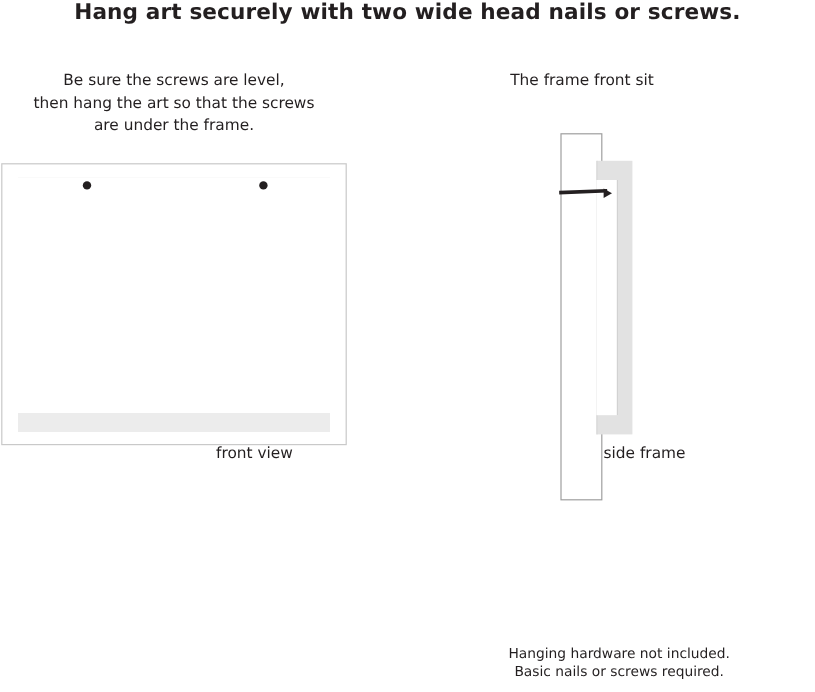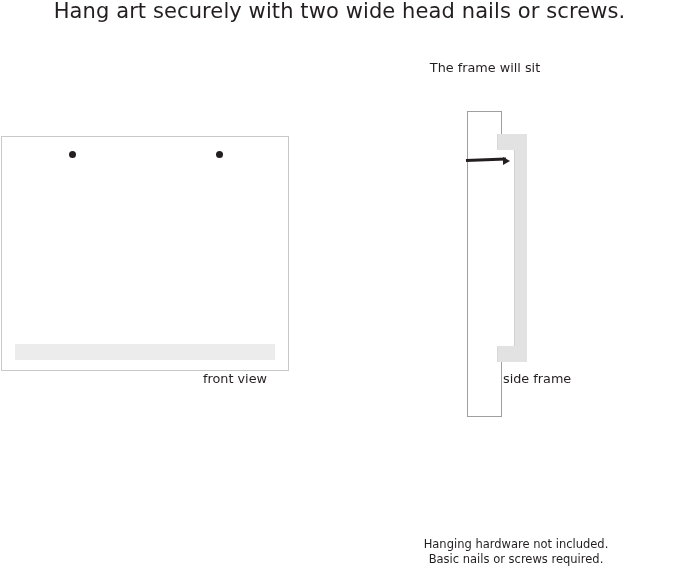--- a/index.html
+++ b/index.html
@@ -21,22 +21,22 @@
     height: 577px;
   }
 
   
   .headline {
     position: absolute;
     top: 0px;
     left: 0;
     width: 679px;
     text-align: center;
-    font-size: 21px;
-    font-weight: 400;
+    font-size: 18px;
+    font-weight: 700;
     letter-spacing: 0.1px;
     color: #231f20;
     line-height: 22px;
   }
 
   
   .caption {
     position: absolute;
     font-size: 12.8px;
     line-height: 18.5px;
@@ -97,21 +97,21 @@
     background: #231f20;
   }
   .screw-left  { left: 69px;  top: 151px; }
   .screw-right { left: 216px; top: 151px; }
 
   .label-front {
     position: absolute;
     left: 180px;
     top: 371px;
     width: 110px;
-    text-align: center;
+    text-align: left;
     font-size: 12.8px;
     color: #231f20;
   }
 
   
   .wall-strip {
     position: absolute;
     left: 467px;
     top: 111px;
     width: 35px;
@@ -195,23 +195,28 @@
     color: #231f20;
   }
 </style>
 </head>
 <body>
 
 <div class="stage">
 
   <div class="headline">Hang art securely with two wide head nails or screws.</div>
 
+  <div class="caption caption-left">
+    <div>Be sure the screws are level,</div>
+    <div>then hang the art so that the screws</div>
+    <div>are under the frame.</div>
+  </div>
 
   <div class="caption caption-right">
-    <div>The frame will sit</div>
+    <div>The frame front sit</div>
   </div>
 
   <div class="front-frame"></div>
   <div class="front-mat"></div>
   <div class="front-art"></div>
   <div class="front-inner-white"></div>
   <div class="screw-dot screw-left"></div>
   <div class="screw-dot screw-right"></div>
   <div class="label-front">front view</div>
 

